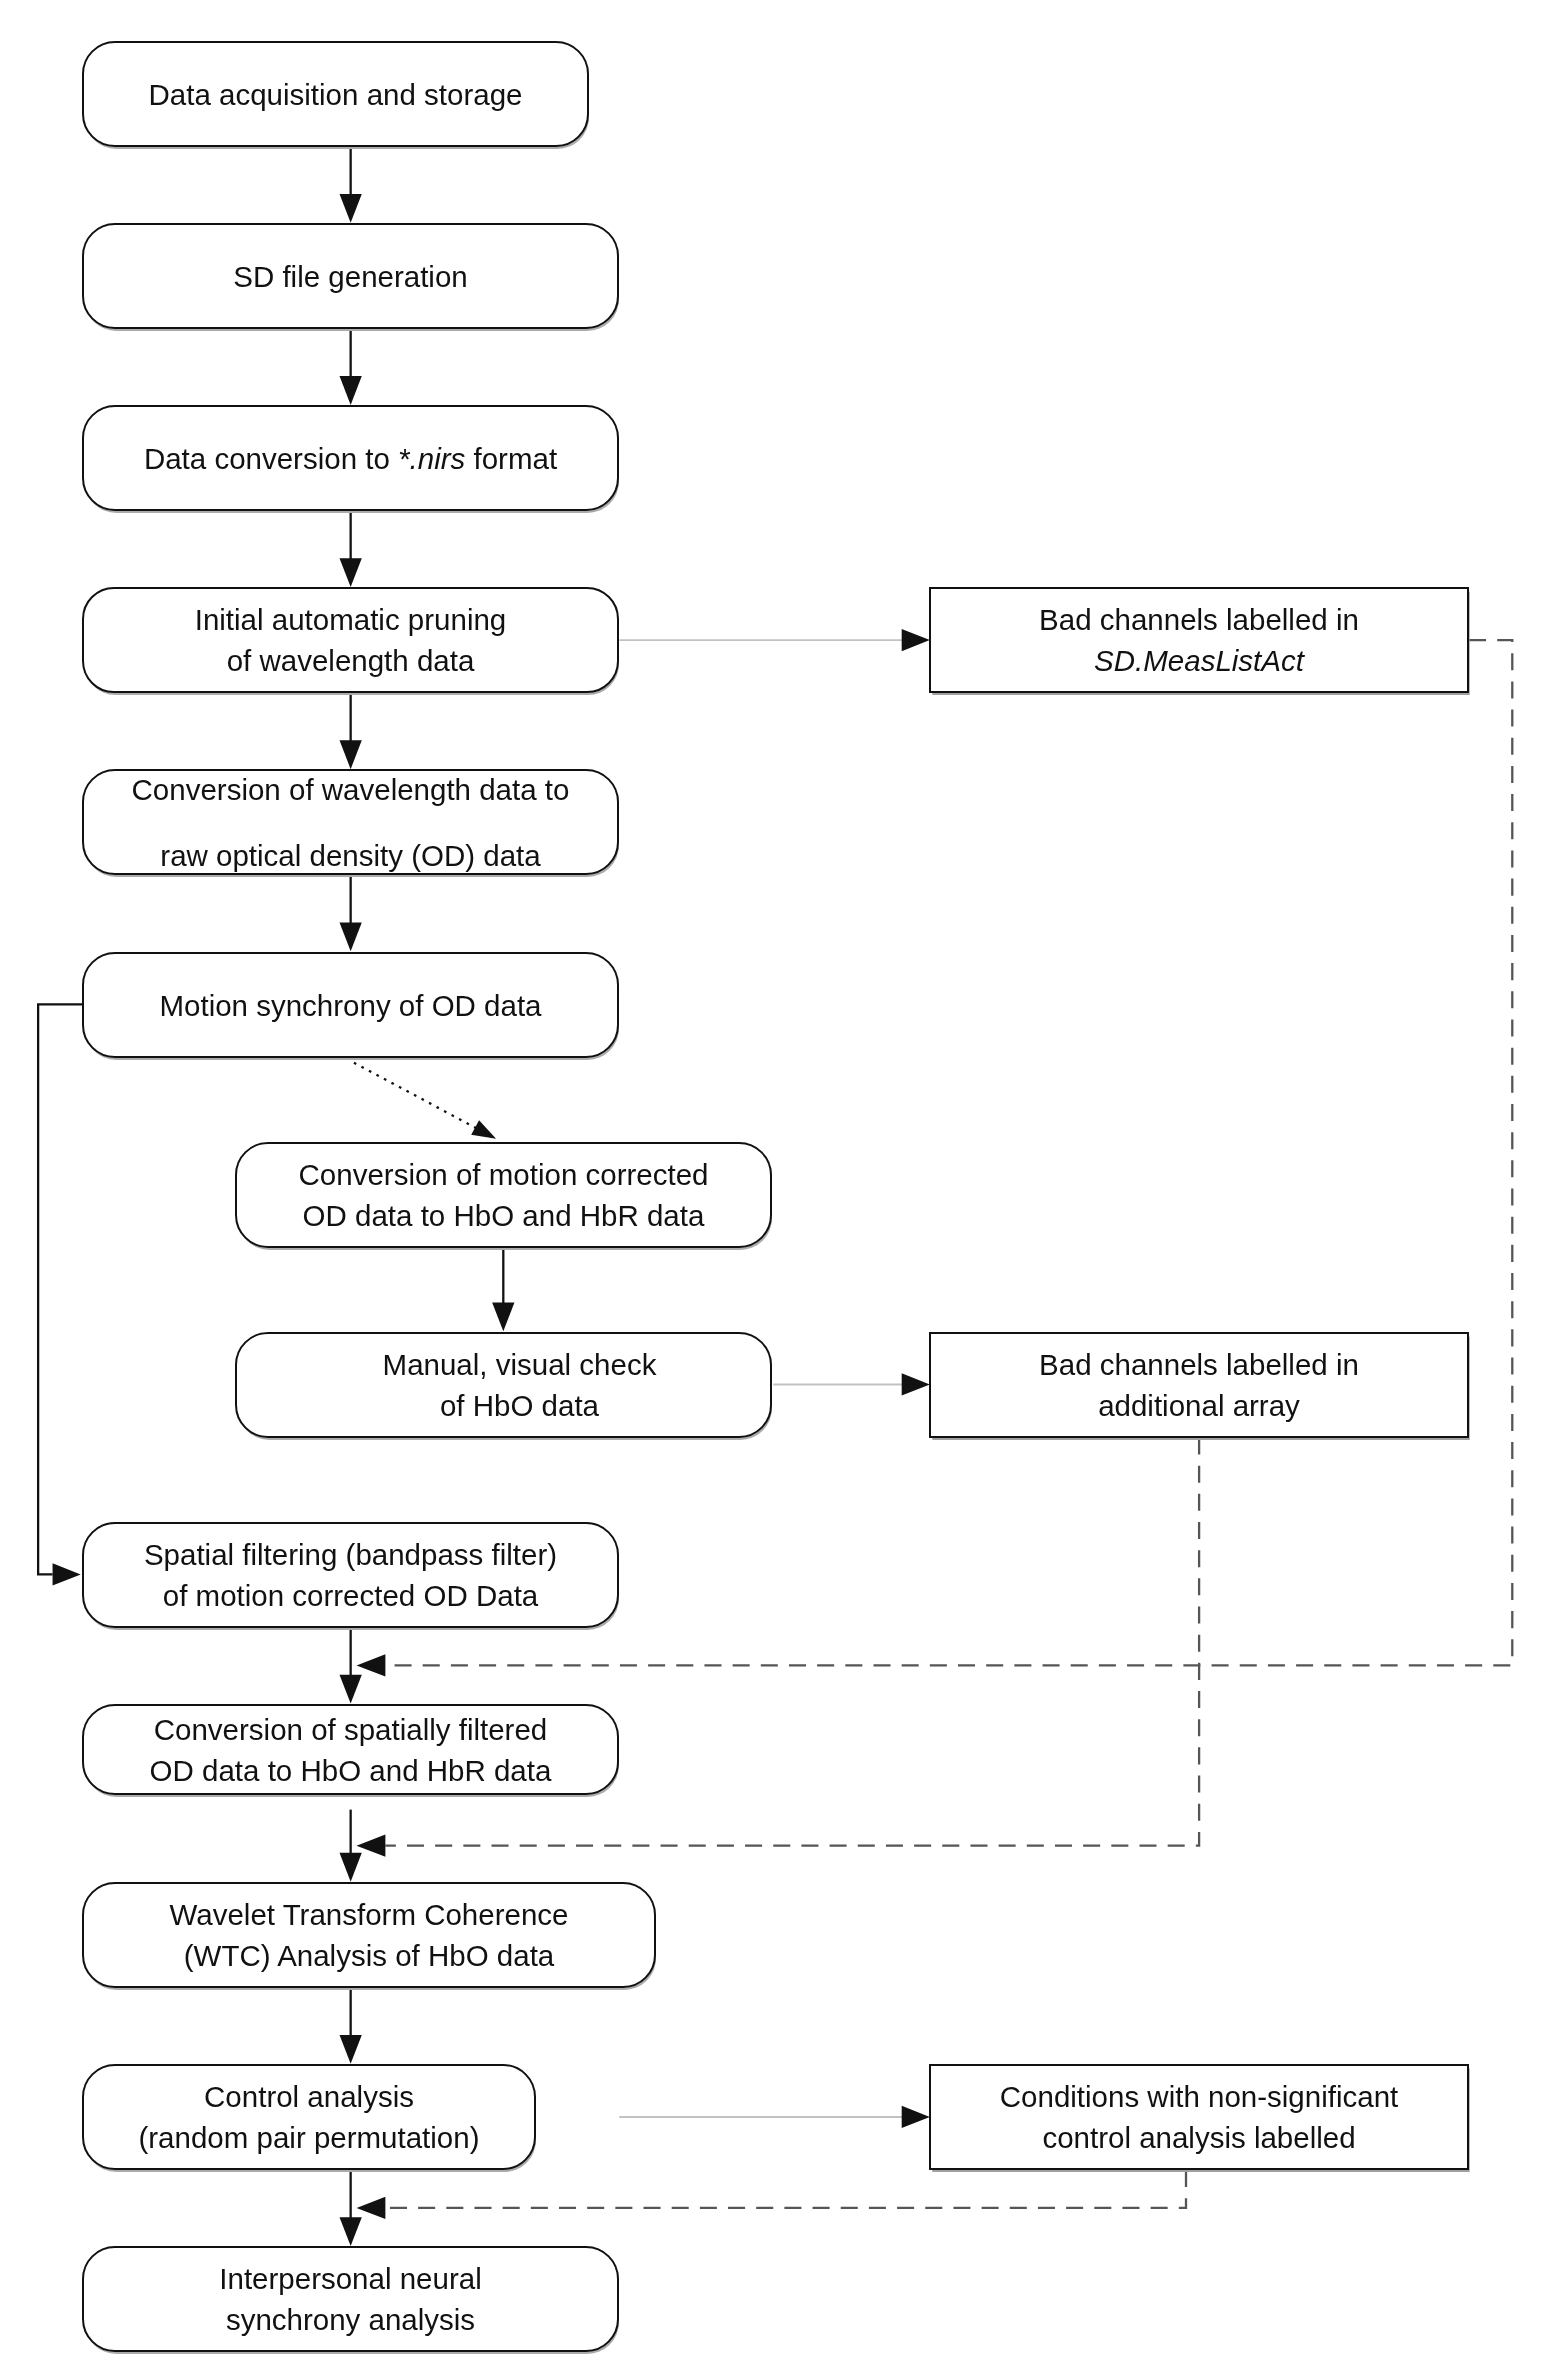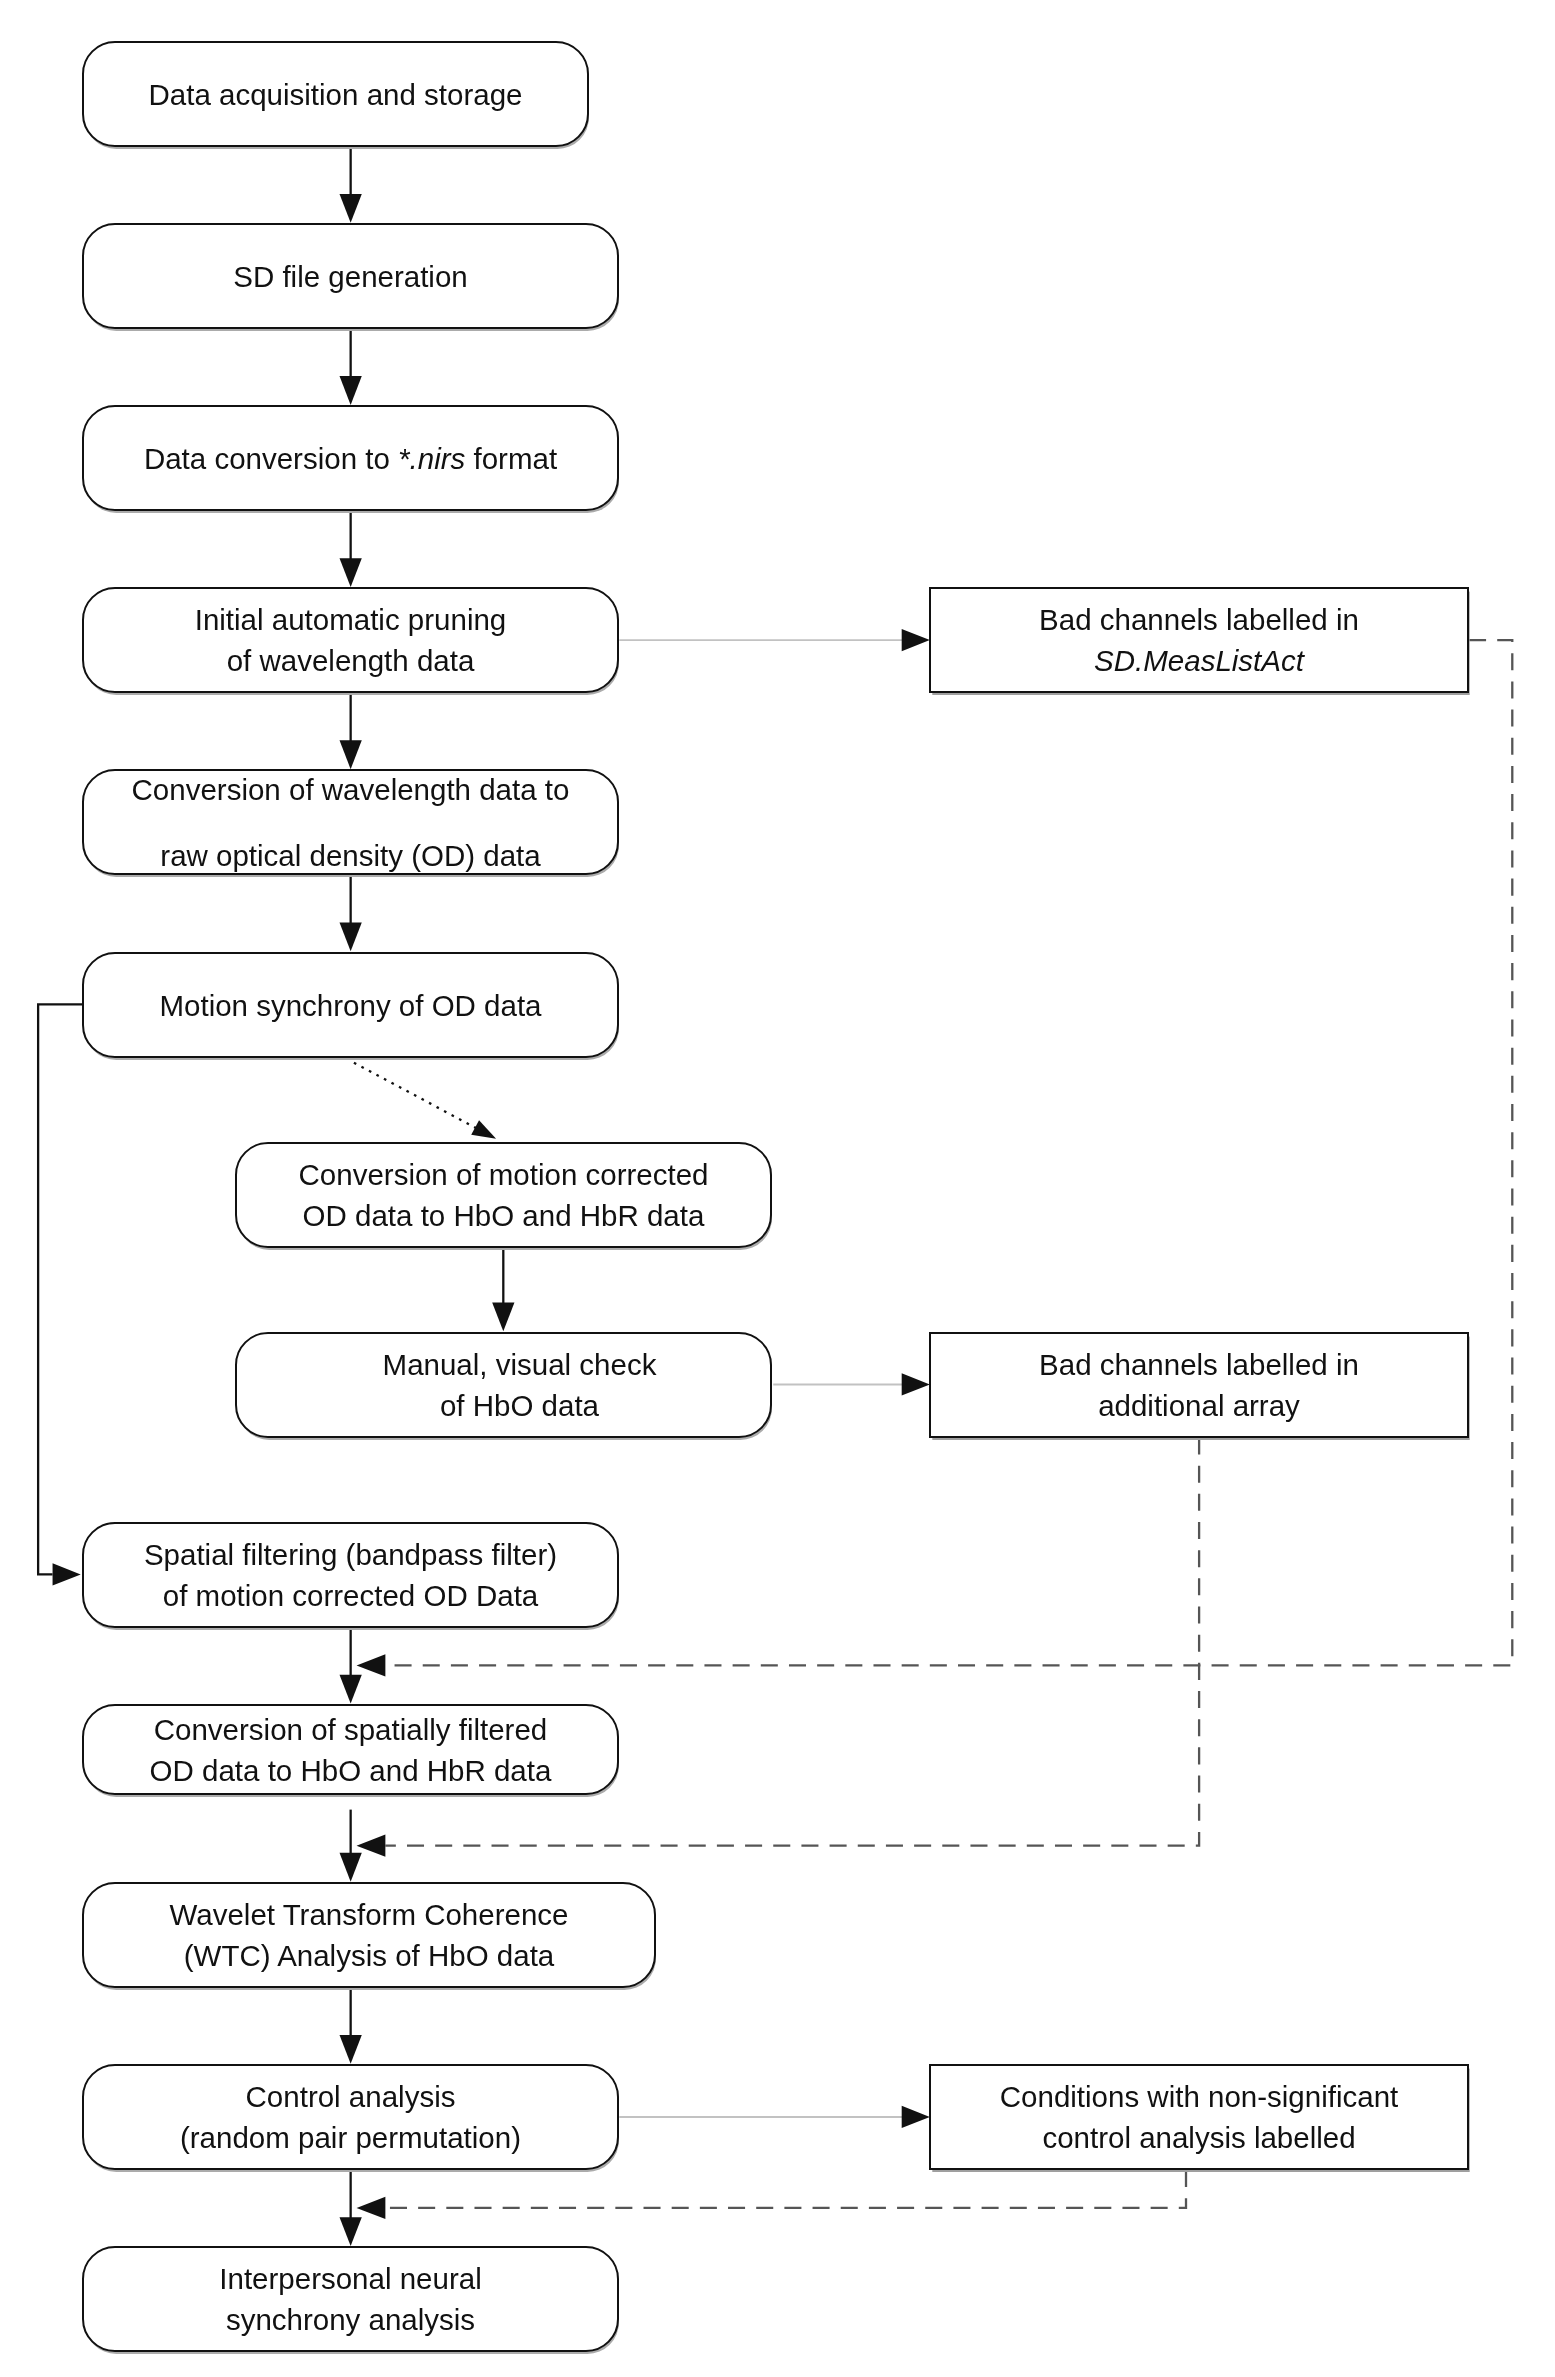--- a/index.html
+++ b/index.html
@@ -119,21 +119,21 @@
   </div>
 
   <div class="box rounded" style="left:82px;top:223px;width:537px;height:106px;">
     <div class="line">SD file generation</div>
   </div>
 
   <div class="box rounded" style="left:82px;top:405px;width:537px;height:106px;">
     <div class="line"><span>Data conversion to </span><span class="em">*.nirs</span><span> format</span></div>
   </div>
 
-  <div class="box rounded" style="left:82px;top:587px;width:537px;height:106px;">
+  <div class="box rounded" style="left:82px;top:587px;width:537px;height:106px;border-radius:32px;">
     <div class="line">Initial automatic pruning</div>
     <div class="line">of wavelength data</div>
   </div>
 
   <div class="box rounded" style="left:82px;top:769px;width:537px;height:106px;gap:25px;">
     <div class="line">Conversion of wavelength data to</div>
     <div class="line">raw optical density (OD) data</div>
   </div>
 
   <div class="box rounded" style="left:82px;top:952px;width:537px;height:106px;">
@@ -158,21 +158,21 @@
   <div class="box rounded" style="left:82px;top:1704px;width:537px;height:91px;">
     <div class="line">Conversion of spatially filtered</div>
     <div class="line">OD data to HbO and HbR data</div>
   </div>
 
   <div class="box rounded" style="left:82px;top:1882px;width:574px;height:106px;">
     <div class="line">Wavelet Transform Coherence</div>
     <div class="line">(WTC) Analysis of HbO data</div>
   </div>
 
-  <div class="box rounded" style="left:82px;top:2064px;width:537px;height:106px;">
+  <div class="box rounded" style="left:82px;top:2064px;width:454px;height:106px;">
     <div class="line">Control analysis</div>
     <div class="line">(random pair permutation)</div>
   </div>
 
   <div class="box rounded" style="left:82px;top:2246px;width:537px;height:106px;">
     <div class="line">Interpersonal neural</div>
     <div class="line">synchrony analysis</div>
   </div>
 
   <div class="box rect" style="left:929px;top:587px;width:540px;height:106px;">

